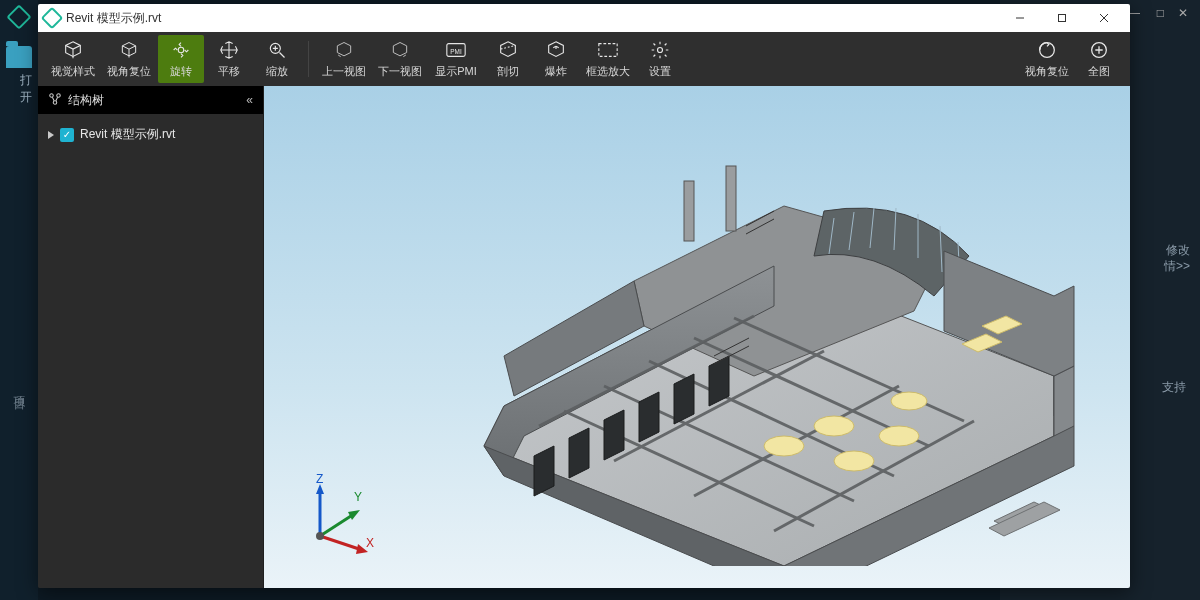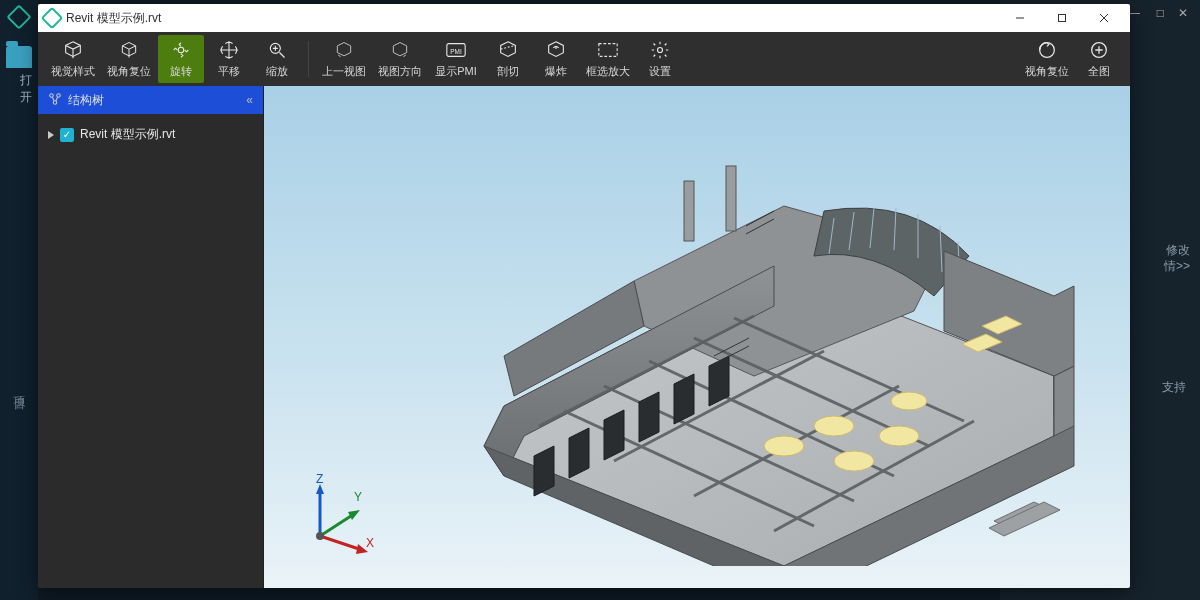--- a/index.html
+++ b/index.html
@@ -139,21 +139,21 @@
 }
 .side-panel {
   width: 226px;
   background: #2b2b2b;
   display: flex;
   flex-direction: column;
   border-right: 1px solid #1f1f1f;
 }
 .panel-header {
   height: 28px;
-  background: #1d4ed8;
+  background: #000000;
   display: flex;
   align-items: center;
   justify-content: space-between;
   padding: 0 10px;
   color: #ddd;
   font-size: 12px;
 }
 .panel-header .ph-left { display: flex; align-items: center; gap: 6px; }
 .tree {
   padding: 8px 10px;
@@ -308,21 +308,21 @@
       </span>
       <span>上一视图</span>
     </div>
     <div class="tool-btn wide">
       <span class="ico">
         <svg width="20" height="20" viewBox="0 0 24 24" fill="none" stroke="#bdbdbd" stroke-width="1.2">
             <path d="M12 3l8 4v8l-8 4-8-4V7z"></path>
             <path d="M16 20l3-2"></path>
           </svg>
       </span>
-      <span>视图方向</span>
+      <span>下一视图</span>
     </div>
     <div class="tool-btn wide">
       <span class="ico">
         <svg width="22" height="18" viewBox="0 0 24 18" fill="none" stroke="#e6e6e6" stroke-width="1.2">
             <rect x="2" y="2" width="20" height="14" rx="2"></rect>
             <text x="12" y="13" text-anchor="middle" font-size="7" fill="#e6e6e6" stroke="none">PMI</text>
           </svg>
       </span>
       <span>显示PMI</span>
     </div>

